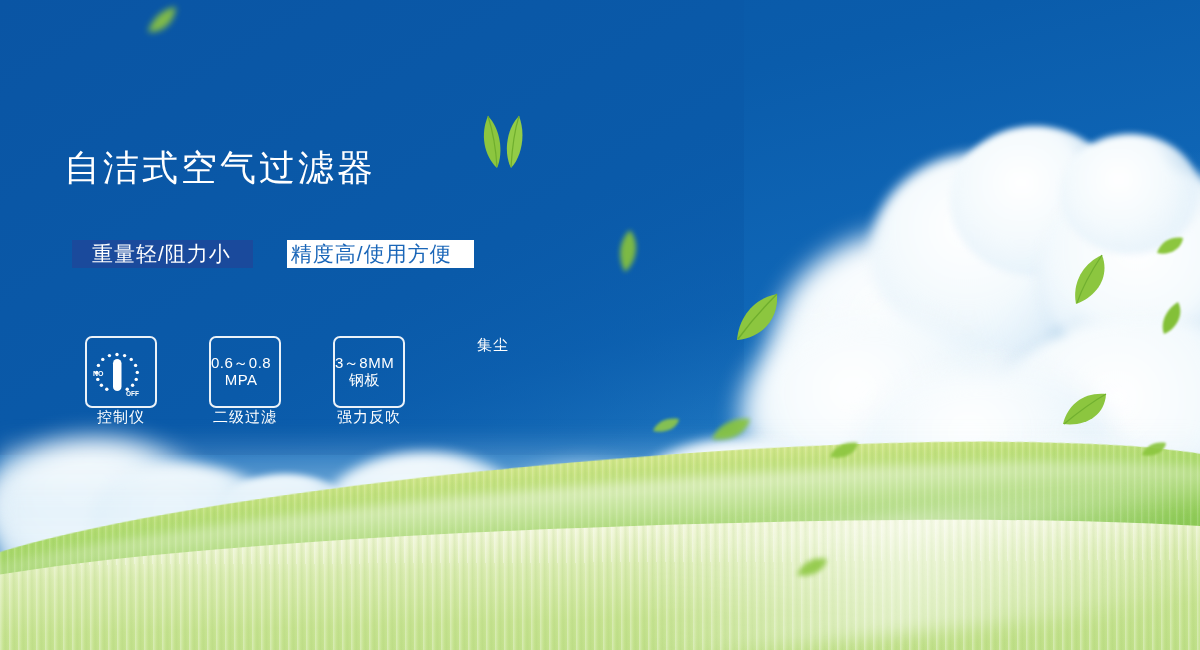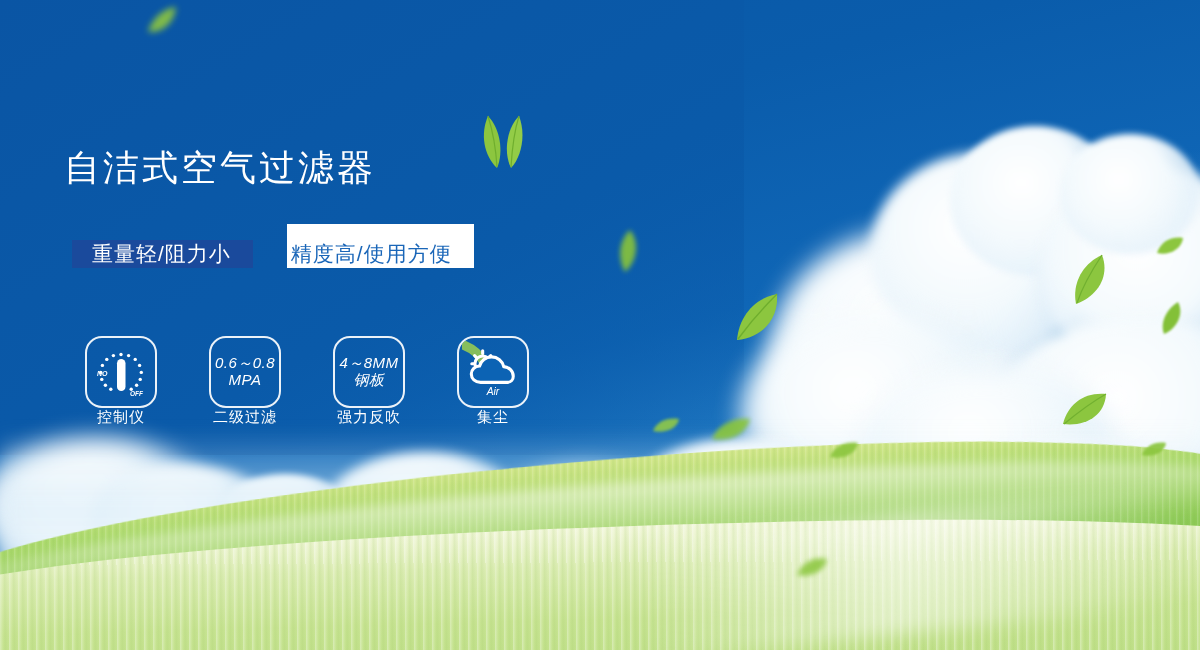--- a/index.html
+++ b/index.html
@@ -176,21 +176,21 @@
   .sub-slash {
     width: 34px;
     background: linear-gradient(108deg, #1a4a9c 0%, #1a4a9c 42%, #ffffff 44%, #ffffff 100%);
   }
   .sub-right {
     background: #ffffff;
     color: #1a66b8;
     font-size: 21px;
     display: flex;
     align-items: center;
-    padding: 16px 22px 0 4px;
+    padding: 0 22px 0 4px;
     letter-spacing: 1px;
   }
 
   
   #features {
     position: absolute;
     left: 72px;
     top: 336px;
     display: flex;
     gap: 26px;
@@ -198,28 +198,26 @@
   .feature {
     width: 98px;
     display: flex;
     flex-direction: column;
     align-items: center;
   }
   .feature-box {
     width: 72px;
     height: 72px;
     border: 2px solid rgba(255,255,255,0.92);
-    border-radius: 17px;
+    border-radius: 7px;
     display: flex;
     align-items: center;
-    justify-content: center;
     box-sizing: border-box;
     overflow: hidden;
     position: relative;
-    font-style: italic;
   }
   .feature-text {
     color: #ffffff;
     font-size: 15px;
     line-height: 1.12;
     text-align: center;
     letter-spacing: .5px;
   }
   .feature-caption {
     color: #ffffff;
@@ -380,40 +378,26 @@
           <div>MPA</div>
         </div>
       </div>
       <div class="feature-caption">二级过滤</div>
     </div>
 
 
     <div class="feature">
       <div class="feature-box">
         <div class="feature-text">
-          <div>4～8MM</div>
+          <div>3～8MM</div>
           <div>钢板</div>
         </div>
       </div>
       <div class="feature-caption">强力反吹</div>
     </div>
 
     <div class="feature">
-      <div class="feature-box">
-        <svg viewBox="0 0 60 60" width="62" height="62">
-          <path d="M-4 2 C10 6 18 14 22 22" stroke="#9ccf4e" stroke-width="9" fill="none" opacity=".85"></path>
-          <g fill="none" stroke="#ffffff" stroke-width="3" stroke-linecap="round">
-            <circle cx="20" cy="22" r="7.5"></circle>
-            <line x1="20" y1="9.5" x2="20" y2="12"></line>
-            <line x1="9.5" y1="22" x2="12" y2="22"></line>
-            <line x1="12.2" y1="14.2" x2="14" y2="16"></line>
-            <line x1="27.8" y1="14.2" x2="26" y2="16"></line>
-          </g>
-          <path d="M18 40 C12.5 40 9 36.5 9 32 C9 27.5 12.5 24.2 17 24.2 C18.3 19 23 15.4 28.6 15.4 C34.4 15.4 39.3 19.4 40.4 24.8 C45.6 25.2 49.6 29.2 49.6 34 C49.6 37.4 47.4 40 44 40 Z" fill="#0c63b4" stroke="#ffffff" stroke-width="3" stroke-linejoin="round"></path>
-          <text x="30" y="52" text-anchor="middle" font-family="'Liberation Sans',sans-serif" font-size="10" fill="#ffffff">Air</text>
-        </svg>
-      </div>
       <div class="feature-caption">集尘</div>
     </div>
 
   </div>
 
 </div>
 
 </body></html>

